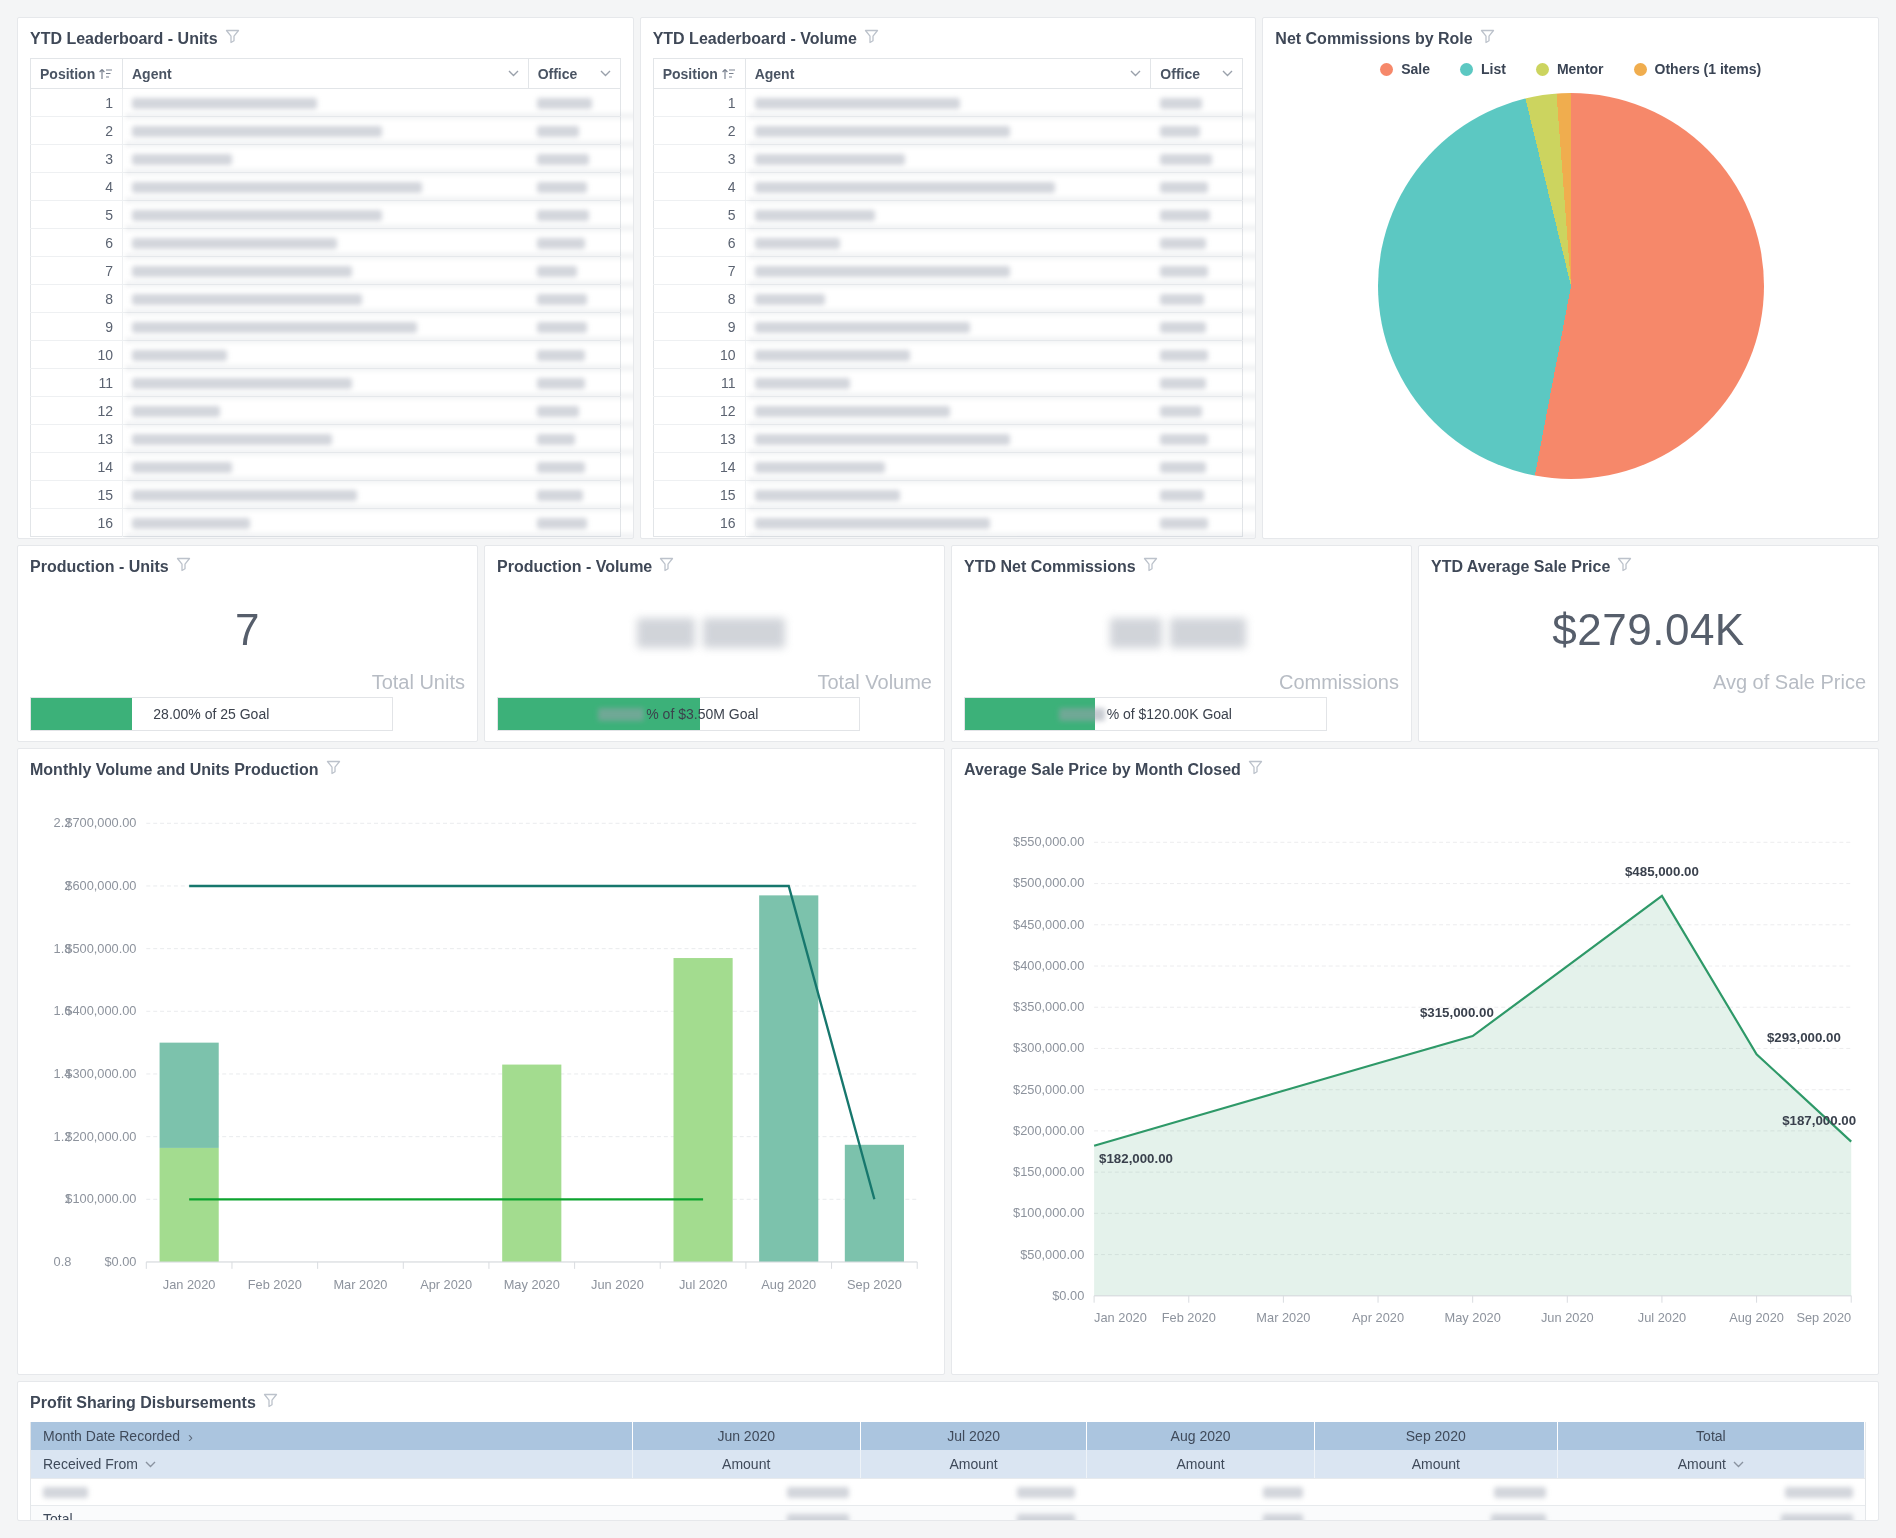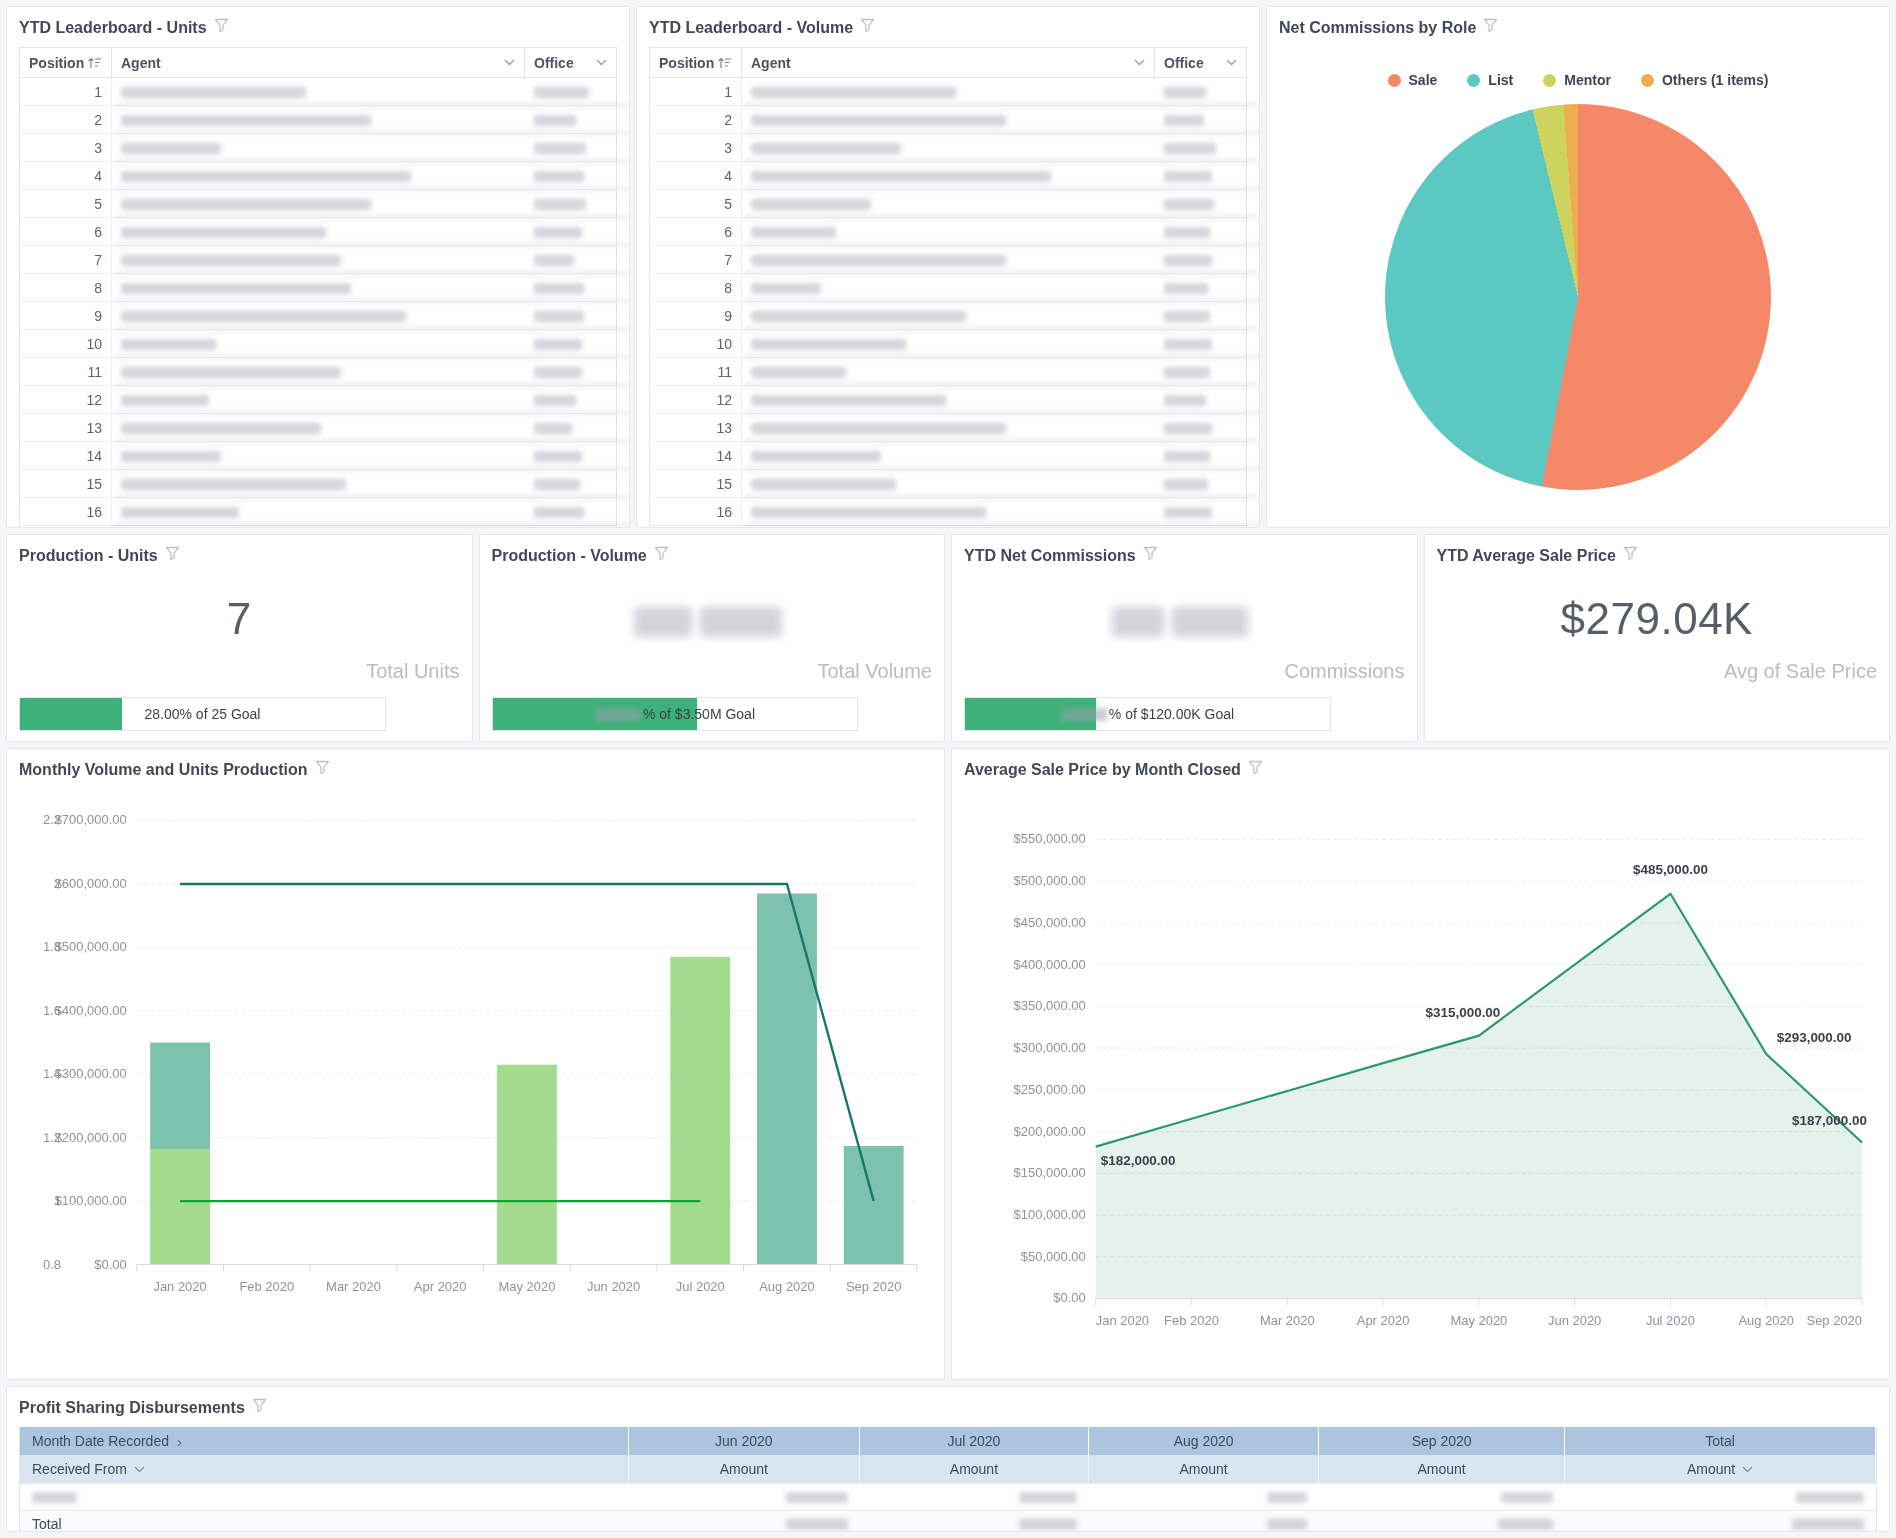--- a/index.html
+++ b/index.html
@@ -1,18 +1,18 @@
 <!DOCTYPE html>
 <html><head>
 <meta charset="utf-8">
 <style>
   html,body{margin:0;padding:0;width:1896px;height:1538px;overflow:hidden;
     background:#f4f5f6;font-family:"Liberation Sans",sans-serif;}
   *{box-sizing:border-box;}
-  .page{width:1896px;height:1538px;padding:6px;display:flex;flex-direction:column;gap:6px;}
+  .page{width:1896px;height:1538px;padding:17px;display:flex;flex-direction:column;gap:6px;}
   .row1{display:grid;grid-template-columns:1fr 1fr 1fr;gap:6px;height:522px;}
   .row2{display:grid;grid-template-columns:repeat(4,1fr);gap:6px;height:208px;}
   .row3{display:grid;grid-template-columns:1fr 1fr;gap:6px;height:632px;}
   .row4{height:146px;}
   .card{background:#fff;border:1px solid #e6e8eb;border-radius:2px;padding:10px 12px;
     position:relative;overflow:hidden;}
   .card-title{display:flex;align-items:center;gap:7px;font-size:16px;font-weight:600;
     color:#3f4857;line-height:20px;white-space:nowrap;}
   .funnel{flex:0 0 auto;margin-top:1px;}
   
@@ -23,21 +23,21 @@
   table.lb td{height:28px;border-top:1px solid #eef0f2;font-size:14px;color:#5b6371;
     padding:0 9px;position:relative;overflow:visible;}
   table.lb col.c-pos{width:92px;} table.lb col.c-off{width:92px;}
   td.pos{text-align:right;border-right:1px solid #eef0f2;}
   .th-flex{display:flex;align-items:center;justify-content:space-between;}
   .blob{display:inline-block;height:11px;border-radius:2px;background:#a6acb8;
     filter:blur(2.5px);opacity:.5;vertical-align:middle;}
   .smear{position:absolute;left:2px;bottom:-3px;width:545px;height:6px;background:#aab1bc;
     opacity:.16;filter:blur(2px);border-radius:3px;pointer-events:none;z-index:1;}
   
-  .pie-legend{display:flex;justify-content:center;gap:30px;margin-top:34px;}
+  .pie-legend{display:flex;justify-content:center;gap:30px;margin-top:12px;}
   .pleg-item{display:flex;align-items:center;gap:8px;font-size:14px;font-weight:600;color:#3a4454;}
   .pleg-dot{width:13px;height:13px;border-radius:50%;}
   .pie{width:386px;height:386px;border-radius:50%;margin:16px auto 0;}
   
   .kpi-value{margin-top:24px;height:58px;line-height:58px;text-align:center;font-size:44px;
     font-weight:300;color:#565e6b;letter-spacing:.5px;}
   .kpi-label{margin-top:12px;text-align:right;font-size:20px;color:#b7bcc4;}
   .kpi-progress{position:absolute;bottom:10px;left:12px;width:79%;height:34px;background:#fff;
     border:1px solid #e2e4e7;}
   .kpi-fill{position:absolute;left:0;top:0;bottom:0;background:#3cb179;}

